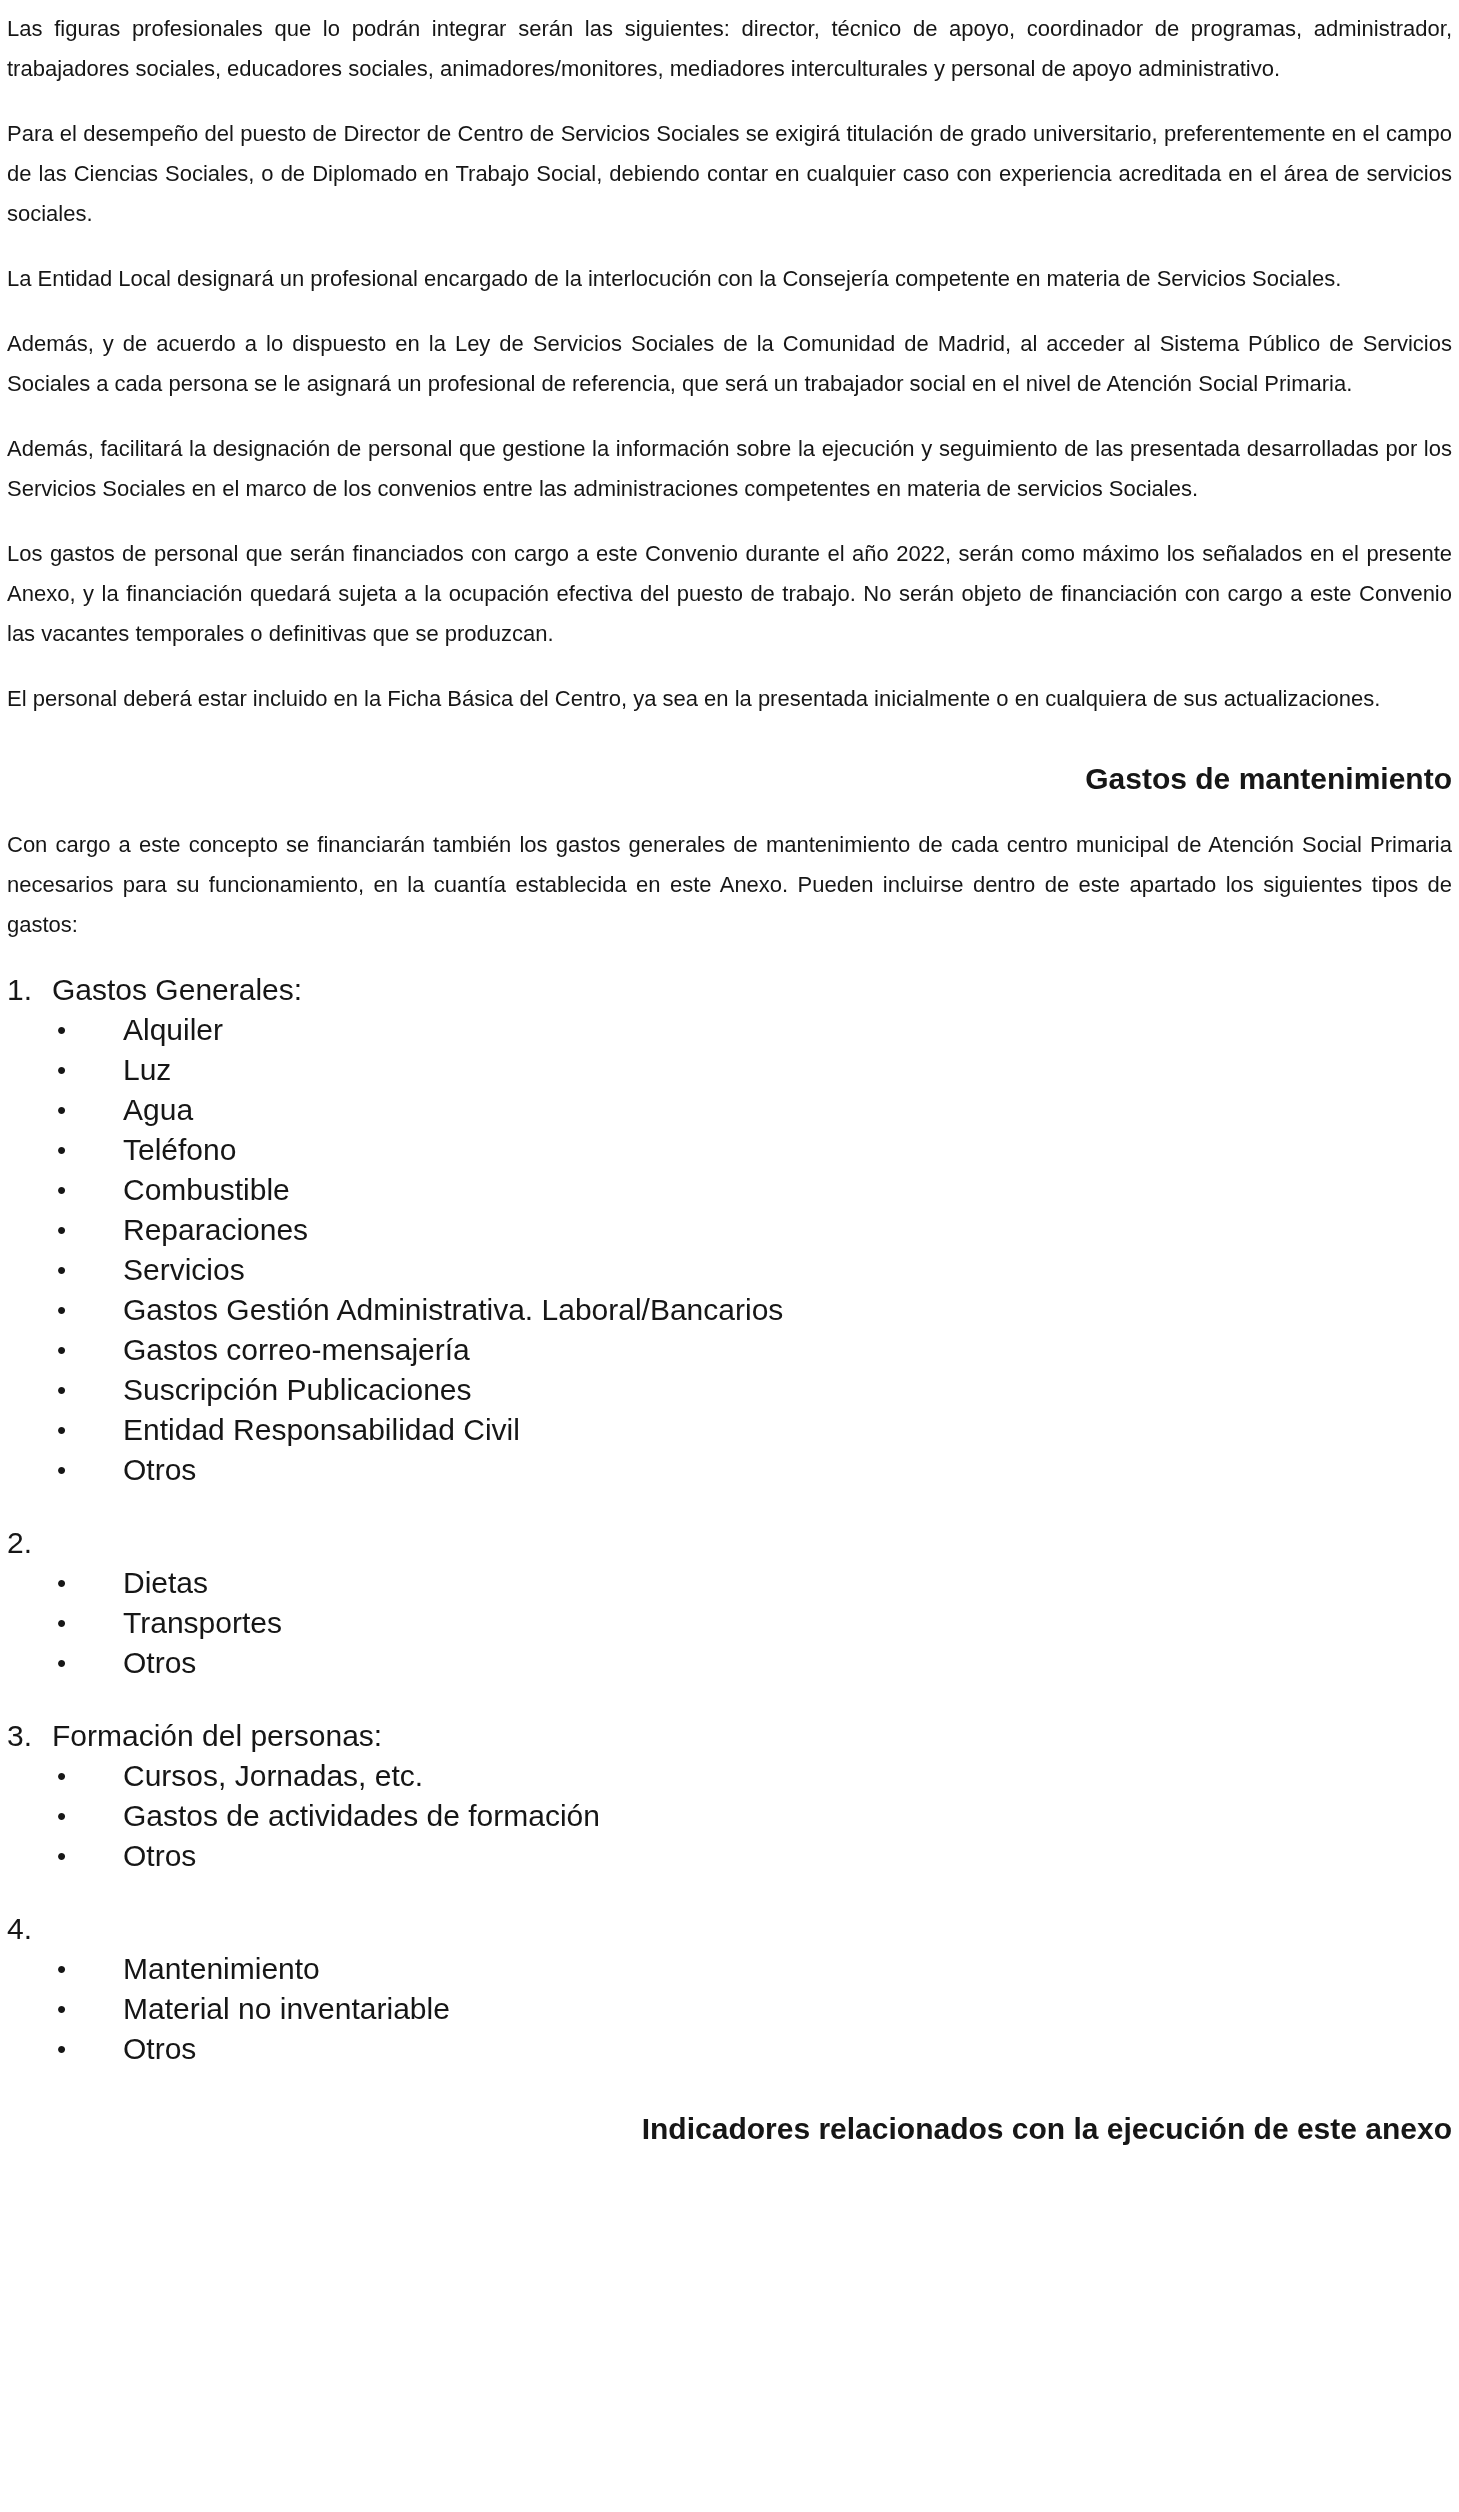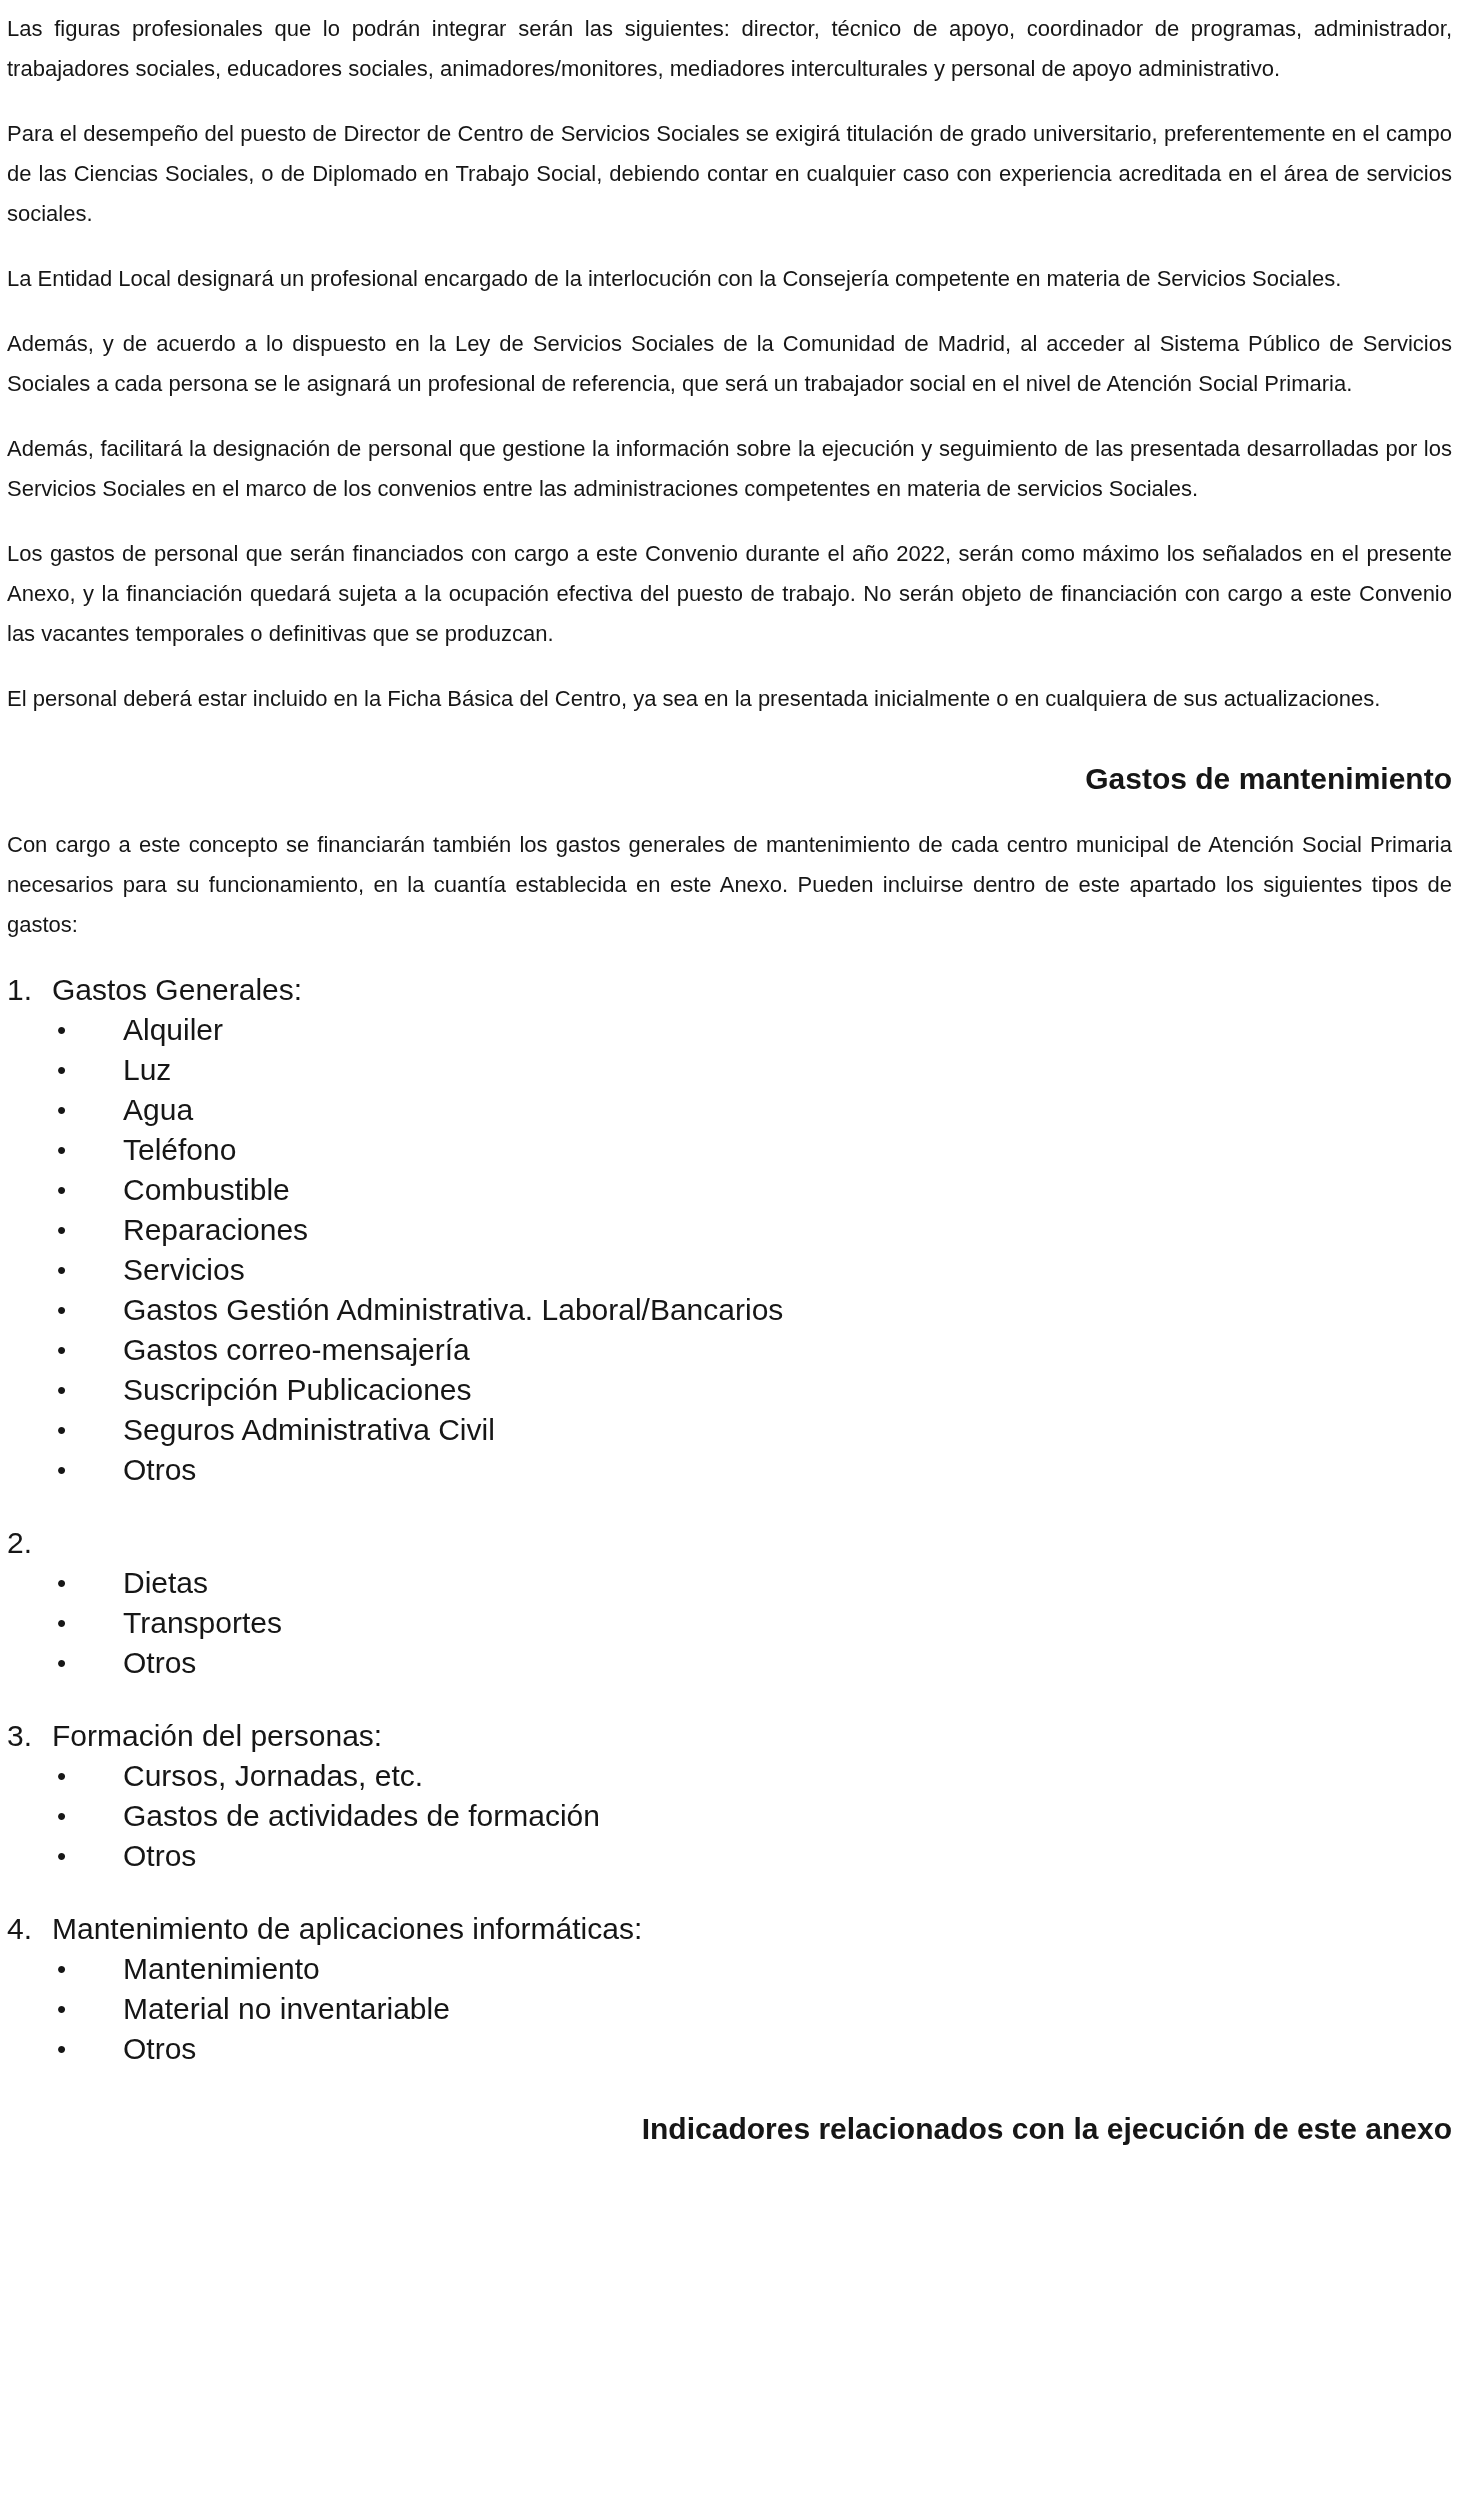--- a/index.html
+++ b/index.html
@@ -114,21 +114,21 @@
       <li class="bullet-item">
           <span class="dot">•</span>
           <span class="bullet-text">Gastos correo-mensajería</span>
         </li>
       <li class="bullet-item">
           <span class="dot">•</span>
           <span class="bullet-text">Suscripción Publicaciones</span>
         </li>
       <li class="bullet-item">
           <span class="dot">•</span>
-          <span class="bullet-text">Seguros Administrativa Civil</span>
+          <span class="bullet-text">Entidad Responsabilidad Civil</span>
         </li>
       <li class="bullet-item">
           <span class="dot">•</span>
           <span class="bullet-text">Otros</span>
         </li>
     </ul>
   </section>
 
   <section class="num-block">
     <div class="num-head">
@@ -167,21 +167,20 @@
       <li class="bullet-item">
           <span class="dot">•</span>
           <span class="bullet-text">Otros</span>
         </li>
     </ul>
   </section>
 
   <section class="num-block">
     <div class="num-head">
       <span class="num">4.</span>
-      <span class="num-label">Mantenimiento de aplicaciones informáticas:</span>
     </div>
     <ul class="bullets">
       <li class="bullet-item">
           <span class="dot">•</span>
           <span class="bullet-text">Mantenimiento</span>
         </li>
       <li class="bullet-item">
           <span class="dot">•</span>
           <span class="bullet-text">Material no inventariable</span>
         </li>

